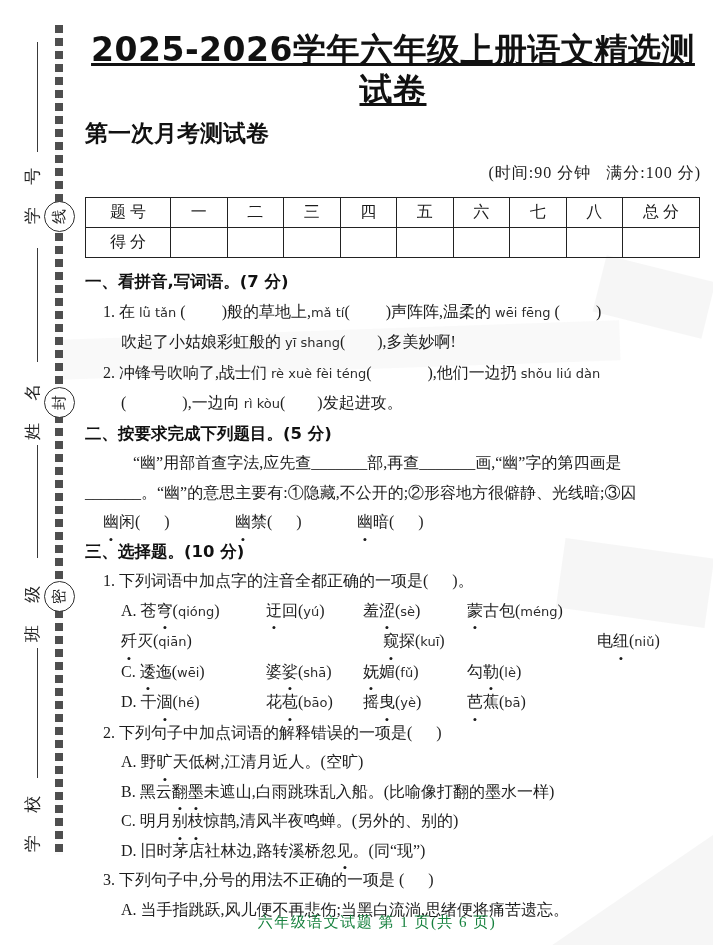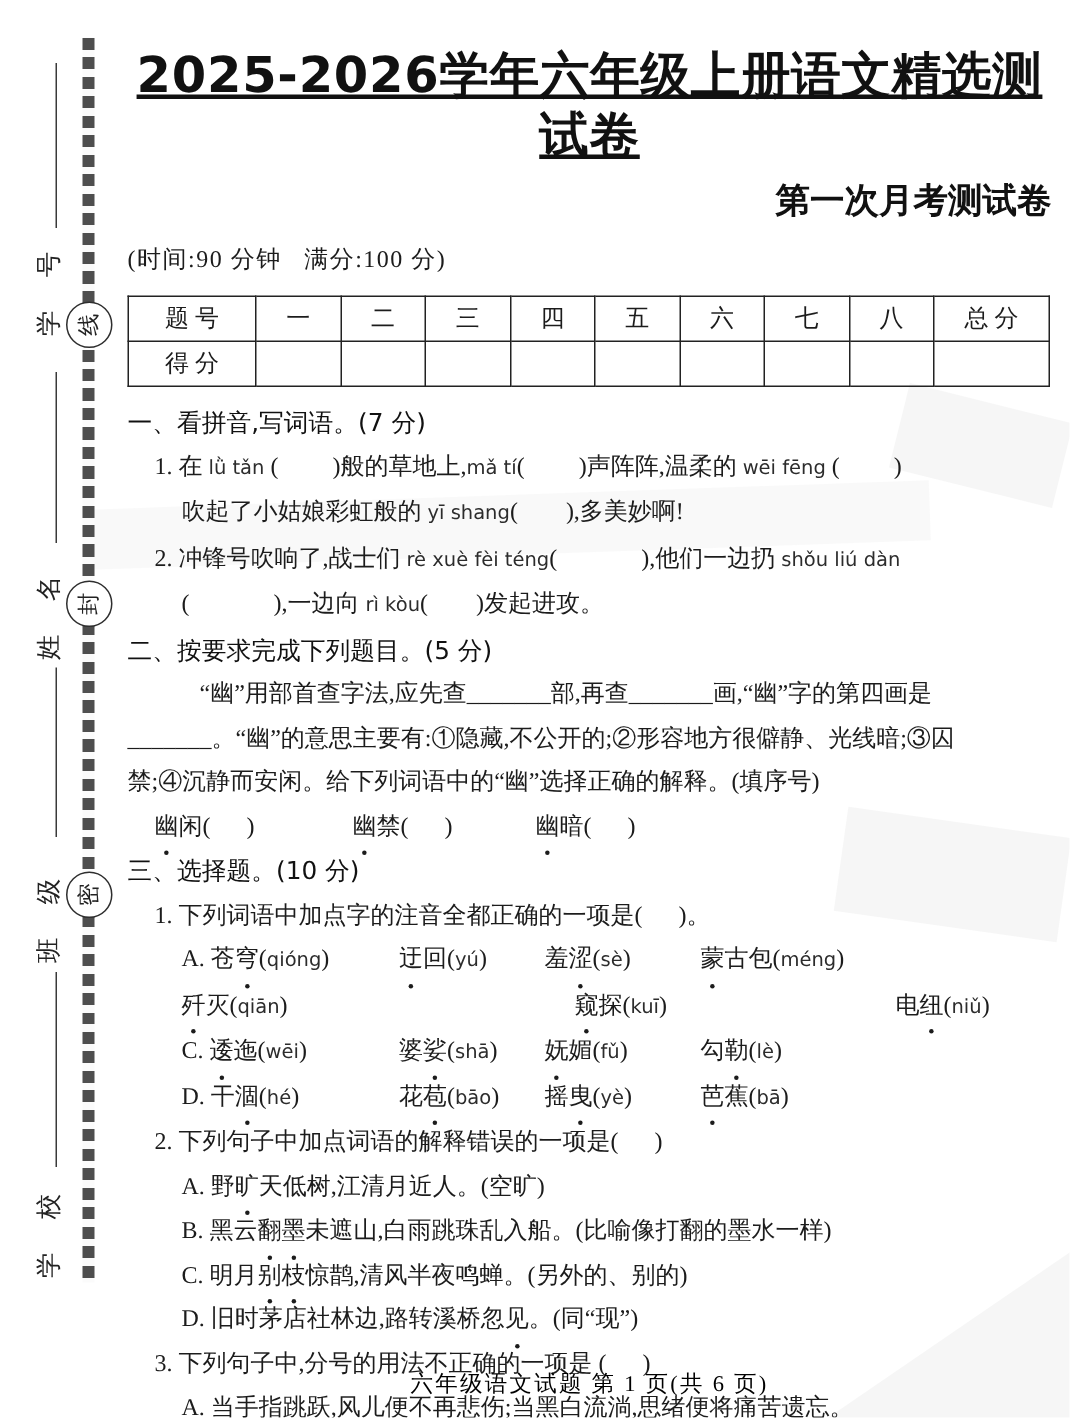--- a/index.html
+++ b/index.html
@@ -38,37 +38,37 @@
   }
   .seal span{transform:rotate(-90deg);display:block;}
   .s1{top:201px;} .s2{top:387px;} .s3{top:581px;}
   
   .content{position:absolute;left:85px;top:0;width:616px;z-index:1;}
   .title{
     margin-top:30px;text-align:center;font-size:33px;font-weight:800;letter-spacing:.5px;
     font-family:"DejaVu Sans","Liberation Sans",sans-serif;color:#111;line-height:1.2;text-decoration:underline;
   }
   .subtitle{
-    margin-top:9px;text-align:right;font-size:23px;font-weight:800;
+    margin-top:9px;text-align:left;font-size:23px;font-weight:800;
     font-family:"DejaVu Sans","Liberation Sans",sans-serif;color:#111;
   }
-  .meta{margin-top:14px;text-align:left;font-size:16px;letter-spacing:1px;white-space:pre-wrap;}
+  .meta{margin-top:14px;text-align:right;font-size:16px;letter-spacing:1px;white-space:pre-wrap;}
   table.score{
     margin-top:13px;width:615px;border-collapse:collapse;table-layout:fixed;
   }
   table.score td{
     border:1.6px solid #222;height:29px;text-align:center;font-size:16px;padding:0;
     background:transparent;
   }
   table.score td:first-child{width:84px;}
   table.score td:last-child{width:76px;}
   
   .paper-body{margin-top:9px;}
   .sec-h{
-    font-weight:normal;font-size:16.5px;line-height:29.5px;
+    font-weight:bold;font-size:16.5px;line-height:29.5px;
     font-family:"DejaVu Sans","Liberation Sans",sans-serif;color:#111;
   }
   .line{white-space:pre-wrap;line-height:29.5px;min-height:29.5px;font-size:16px;}
   .item{margin-left:18px;}
   .cont{margin-left:36px;}
   .opt{margin-left:36px;}
   .pindent{text-indent:48px;}
   .cols4{margin-left:18px;display:flex;}
   .cols4 .col:nth-child(1){width:132px;}
   .cols4 .col:nth-child(2){width:122px;}
@@ -80,22 +80,22 @@
   .optcols .col:nth-child(3){width:104px;}
   .optcols .col:nth-child(4){flex:1;}
   .col{white-space:pre-wrap;}
   .py{font-family:"DejaVu Sans","Liberation Sans",sans-serif;font-size:13px;color:#2c2c2c;}
   .em{position:relative;display:inline-block;}
   .em::after{
     content:"";position:absolute;left:50%;bottom:-4px;width:3.2px;height:3.2px;
     background:#1c1c1c;border-radius:50%;transform:translateX(-50%);
   }
   .footer{
-    position:absolute;left:85px;width:616px;bottom:13px;text-align:center;
-    font-size:15px;letter-spacing:1.5px;color:#000000;z-index:1;
+    position:absolute;left:69px;width:616px;bottom:13px;text-align:center;
+    font-size:15px;letter-spacing:1.5px;color:#15803d;z-index:1;
   }
 </style>
 </head>
 <body>
 
 <div class="artifact a1"></div>
 <div class="artifact a2"></div>
 <div class="artifact a3"></div>
 <div class="artifact a4"></div>
 
@@ -156,21 +156,20 @@
 
   <div class="paper-body">
       <div class="sec-h">一、看拼音,写词语。(7 分)</div>
       <div class="line item">1. 在 <span class="py">lǜ tǎn</span> (         )般的草地上,<span class="py">mǎ tí</span>(         )声阵阵,温柔的 <span class="py">wēi fēng</span> (         )</div>
       <div class="line cont">吹起了小姑娘彩虹般的 <span class="py">yī shang</span>(        ),多美妙啊!</div>
       <div class="line item">2. 冲锋号吹响了,战士们 <span class="py">rè xuè fèi téng</span>(              ),他们一边扔 <span class="py">shǒu liú dàn</span></div>
       <div class="line cont">(              ),一边向 <span class="py">rì kòu</span>(        )发起进攻。</div>
       <div class="sec-h">二、按要求完成下列题目。(5 分)</div>
       <div class="line pindent">“幽”用部首查字法,应先查_______部,再查_______画,“幽”字的第四画是</div>
       <div class="line flush">_______。“幽”的意思主要有:①隐藏,不公开的;②形容地方很僻静、光线暗;③囚</div>
-      <div class="line flush">禁;④沉静而安闲。给下列词语中的“幽”选择正确的解释。(填序号)</div>
       <div class="line cols4"><span class="col"><span class="em">幽</span>闲(      )</span><span class="col"><span class="em">幽</span>禁(      )</span><span class="col"><span class="em">幽</span>暗(      )</span></div>
       <div class="sec-h">三、选择题。(10 分)</div>
       <div class="line item">1. 下列词语中加点字的注音全都正确的一项是(      )。</div>
       <div class="line optcols"><span class="col">A. 苍<span class="em">穹</span>(<span class="py">qióng</span>)</span><span class="col"><span class="em">迂</span>回(<span class="py">yú</span>)</span><span class="col">羞<span class="em">涩</span>(<span class="py">sè</span>)</span><span class="col"><span class="em">蒙</span>古包(<span class="py">méng</span>)</span></div>
       <div class="line optcols"><span class="col"><span class="em">歼</span>灭(<span class="py">qiān</span>)</span><span class="col"><span class="em">窥</span>探(<span class="py">kuī</span>)</span><span class="col">电<span class="em">纽</span>(<span class="py">niǔ</span>)</span></div>
       <div class="line optcols"><span class="col">C. <span class="em">逶</span>迤(<span class="py">wēi</span>)</span><span class="col">婆<span class="em">娑</span>(<span class="py">shā</span>)</span><span class="col"><span class="em">妩</span>媚(<span class="py">fǔ</span>)</span><span class="col">勾<span class="em">勒</span>(<span class="py">lè</span>)</span></div>
       <div class="line optcols"><span class="col">D. 干<span class="em">涸</span>(<span class="py">hé</span>)</span><span class="col">花<span class="em">苞</span>(<span class="py">bāo</span>)</span><span class="col">摇<span class="em">曳</span>(<span class="py">yè</span>)</span><span class="col"><span class="em">芭</span>蕉(<span class="py">bā</span>)</span></div>
       <div class="line item">2. 下列句子中加点词语的解释错误的一项是(      )</div>
       <div class="line opt">A. 野<span class="em">旷</span>天低树,江清月近人。(空旷)</div>
       <div class="line opt">B. 黑云<span class="em">翻</span><span class="em">墨</span>未遮山,白雨跳珠乱入船。(比喻像打翻的墨水一样)</div>

